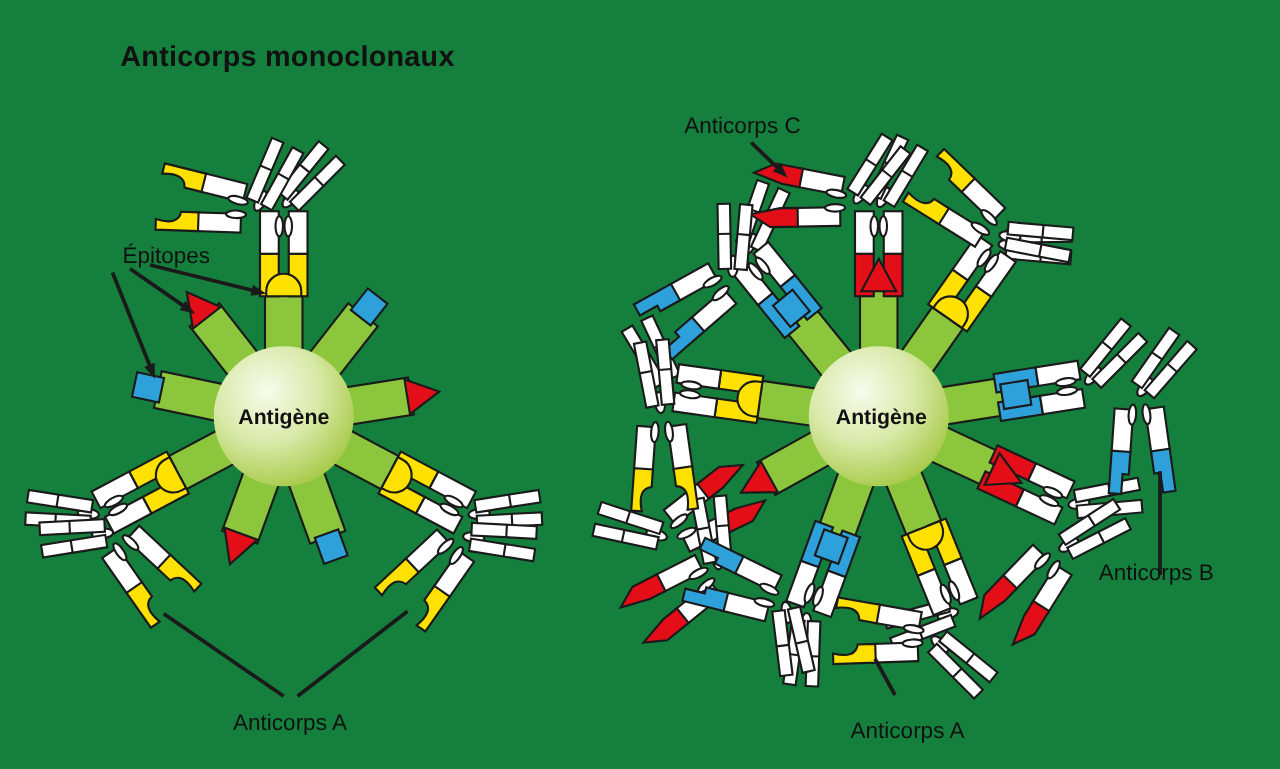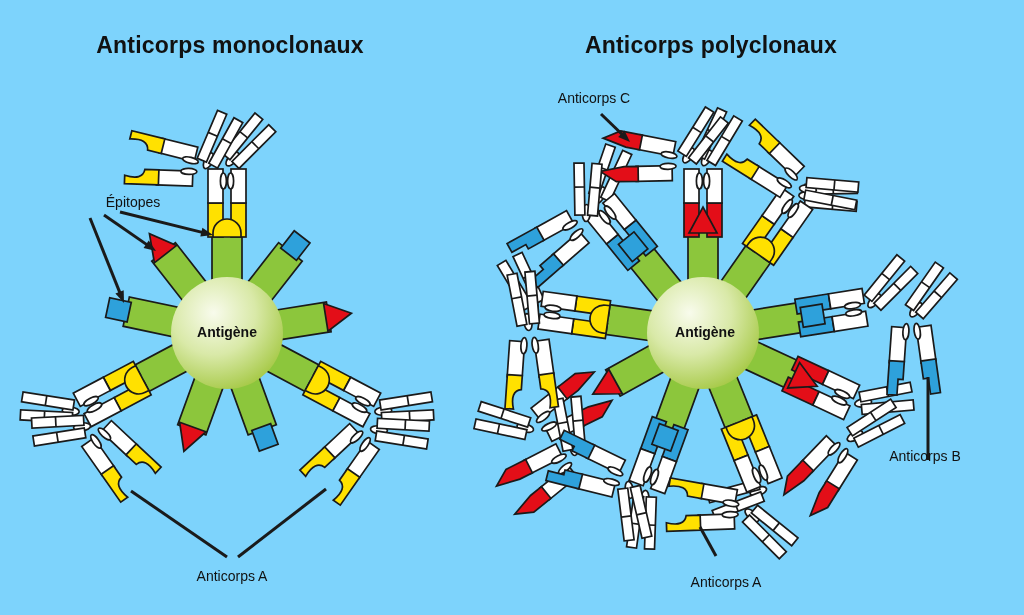--- a/index.html
+++ b/index.html
@@ -1,24 +1,24 @@
 <!DOCTYPE html>
 <html><head>
 <meta charset="utf-8">
 <style>
   html,body{margin:0;padding:0;background:#fff;}
   .stage{
-    position:relative;width:1024px;height:615px;overflow:hidden;background:#7dd3fc;
+    position:relative;width:1024px;height:615px;overflow:hidden;background:#15803d;
     font-family:"Liberation Sans",sans-serif;
   }
   .stage svg{position:absolute;left:0;top:0;}
   .ov{position:absolute;transform:translateX(-50%);white-space:nowrap;color:#111;}
   .title{font-size:23px;font-weight:700;letter-spacing:.2px;}
-  .lbl{font-size:14px;font-weight:400;}
-  .antigen-lbl{font-size:14px;font-weight:700;}
+  .lbl{font-size:18px;font-weight:400;}
+  .antigen-lbl{font-size:17px;font-weight:700;}
 </style>
 </head>
 <body>
 
 <div class="stage">
   <svg id="fig" width="1024" height="615" viewBox="0 0 1024 615">
       <defs>
         <radialGradient id="sphereGrad" cx="38%" cy="32%" r="78%">
           <stop offset="0%" stop-color="#F8FBEC"></stop>
           <stop offset="48%" stop-color="#D9E9A8"></stop>
@@ -671,21 +671,20 @@
         <g>
           <line x1="928" y1="460" x2="928" y2="377" stroke="#1A1A1A" stroke-width="3"></line>
         </g>
         <g>
           <line x1="716" y1="556" x2="700" y2="527" stroke="#1A1A1A" stroke-width="3"></line>
         </g>
       </g>
     </svg>
 
   <div class="ov title" style="left: 230px; top: 32px;">Anticorps monoclonaux</div>
-  <div class="ov title" style="left: 711px; top: 32px;">Anticorps polyclonaux</div>
 
   <div class="ov antigen-lbl" style="left: 227px; top: 324px;">Antigène</div>
   <div class="ov antigen-lbl" style="left: 705px; top: 324px;">Antigène</div>
 
   <div class="ov lbl" style="left: 89px; top: 194px; margin-left: 44px;">Épitopes</div>
   <div class="ov lbl" style="left: 232px; top: 568px;">Anticorps A</div>
   <div class="ov lbl" style="left: 594px; top: 90px;">Anticorps C</div>
   <div class="ov lbl" style="left: 925px; top: 448px;">Anticorps B</div>
   <div class="ov lbl" style="left: 726px; top: 574px;">Anticorps A</div>
 </div>

